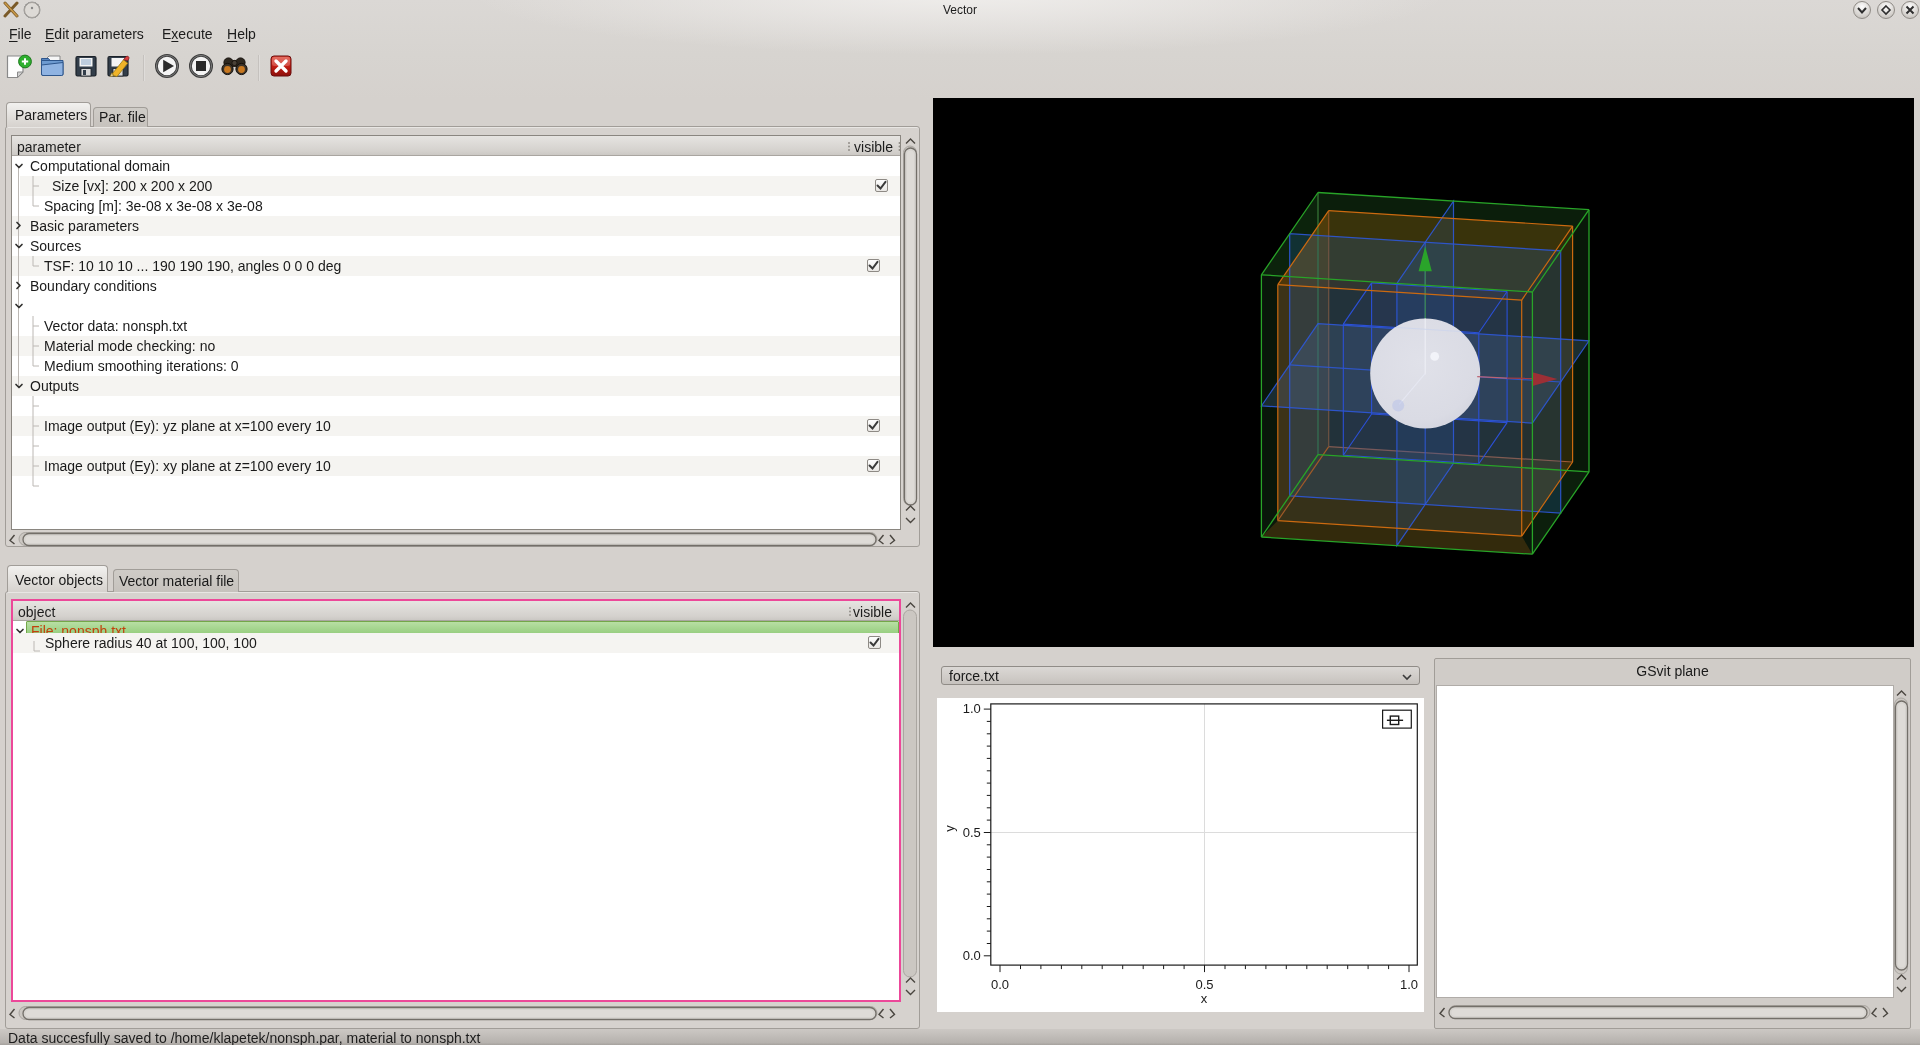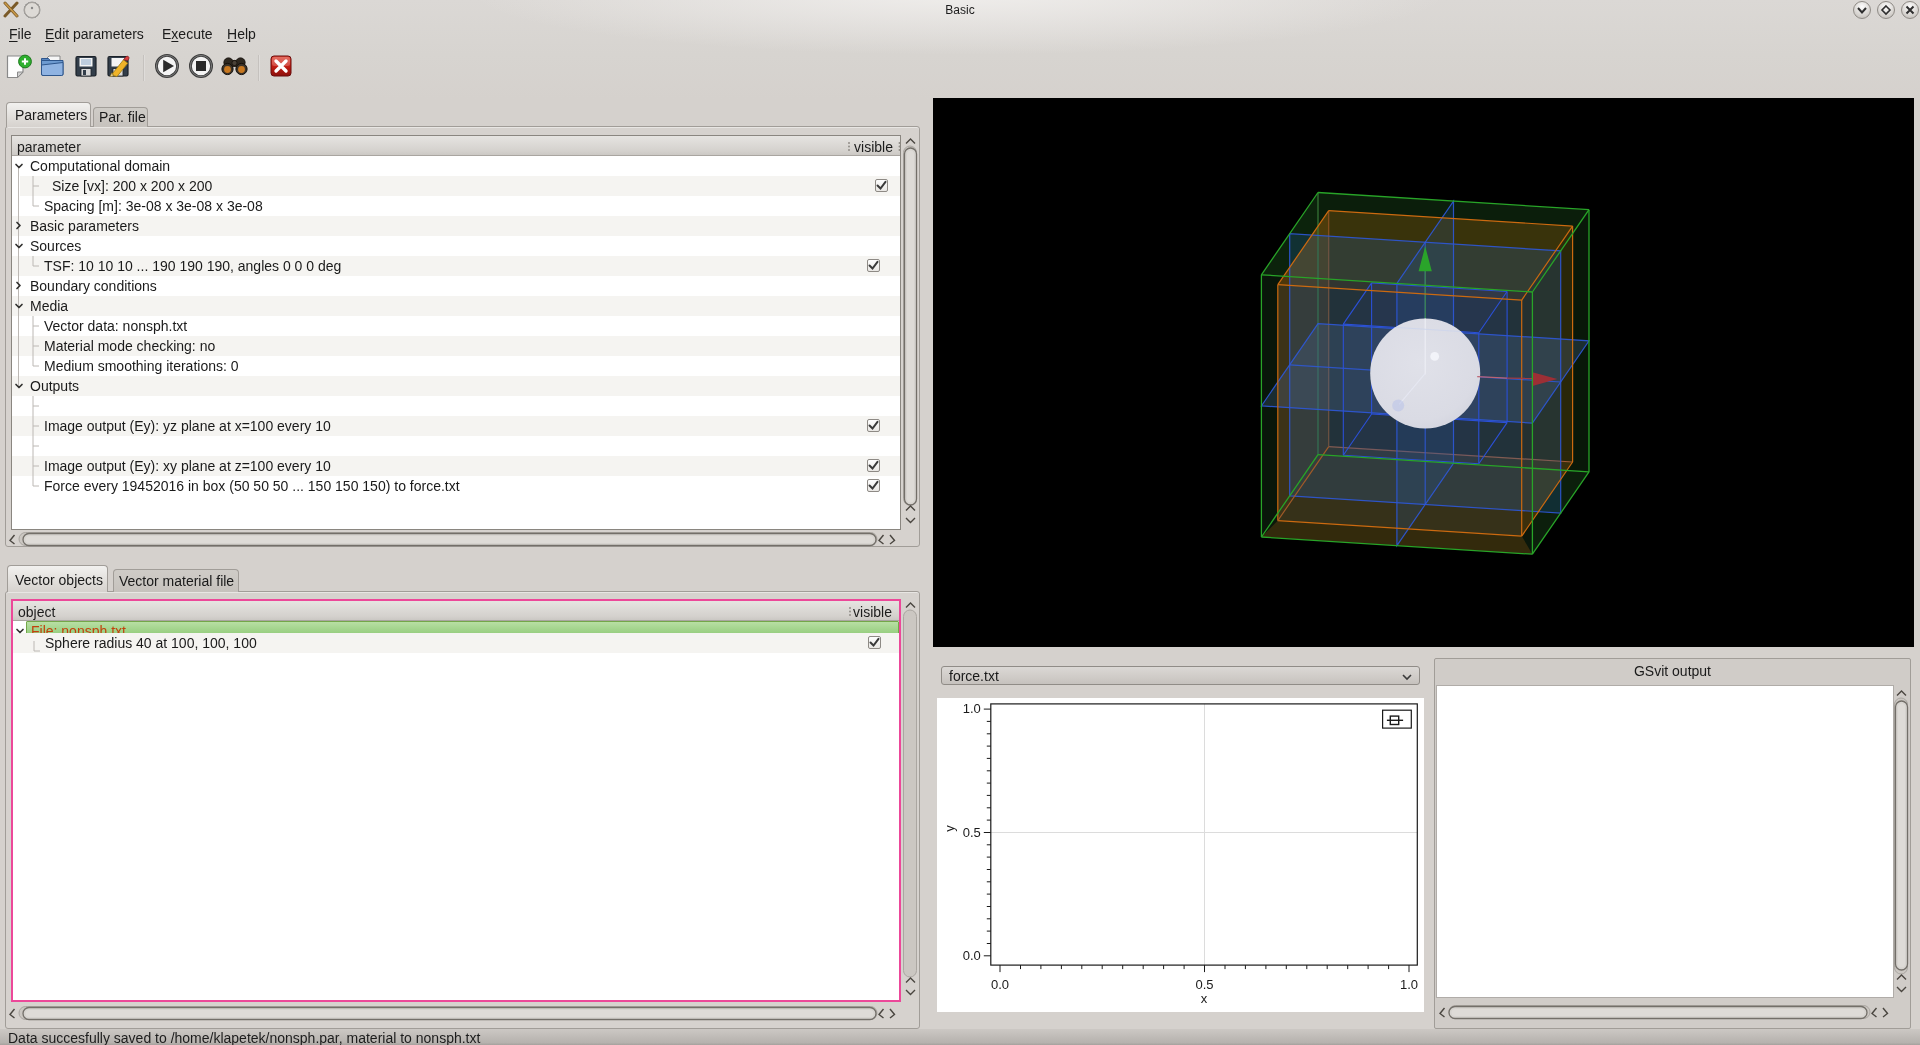--- a/index.html
+++ b/index.html
@@ -54,21 +54,21 @@
 <body>
 
 <div id="title">
   <svg width="40" height="18" viewBox="0 0 40 18" style="position:absolute;left:3px;top:1px">
     <path d="M2 2 L14 15 M14 2 L2 15" stroke="#7a5a28" stroke-width="3" stroke-linecap="round"></path>
     <path d="M2 2 L14 15" stroke="#c89848" stroke-width="1.6" stroke-linecap="round"></path>
     <circle cx="29" cy="9" r="8" fill="radial-gradient(#fff,#ccc)" fill-opacity="0.9" stroke="#999" stroke-width="1"></circle>
     <circle cx="29" cy="9" r="7.5" fill="#dddad6" stroke="#a9a5a0" stroke-width="1"></circle>
     <circle cx="29" cy="7" r="1.2" fill="#888"></circle>
     </svg>
-  <span class="t">Basic</span>
+  <span class="t">Vector</span>
   <div class="winbtn" style="left:1853px;">
       <svg width="14" height="14" viewBox="0 0 14 14">
         <path d="M3 5 L7 9.5 L11 5" stroke="#2e2e2e" stroke-width="2" fill="none"></path>
       </svg>
     </div>
 <div class="winbtn" style="left:1877px;">
       <svg width="14" height="14" viewBox="0 0 14 14">
         <path d="M7 3 L11 7 L7 11 L3 7 z" stroke="#2e2e2e" stroke-width="1.6" fill="none"></path>
       </svg>
     </div>
@@ -201,23 +201,20 @@
       <span style="left:32px;">TSF: 10 10 10 ... 190 190 190, angles 0 0 0 deg</span>
       <div class="cbx">
         <svg width="13" height="13" viewBox="0 0 13 13">
           <path d="M2.5 6.5 L5.5 9.5 L10.5 2.8" stroke="#3a3a3a" stroke-width="2" fill="none" stroke-linecap="round"></path>
         </svg>
       </div>
     </div>
 <div class="trow" style="top:140px;">
       <span style="left:18px;">Boundary conditions</span>
     </div>
-<div class="trow alt" style="top:160px;">
-      <span style="left:18px;">Media</span>
-    </div>
 <div class="trow" style="top:180px;">
       <span style="left:32px;">Vector data: nonsph.txt</span>
     </div>
 <div class="trow alt" style="top:200px;">
       <span style="left:32px;">Material mode checking: no</span>
     </div>
 <div class="trow" style="top:220px;">
       <span style="left:32px;">Medium smoothing iterations: 0</span>
     </div>
 <div class="trow alt" style="top:240px;">
@@ -226,28 +223,20 @@
 <div class="trow alt" style="top:280px;text-align:right;">
       <span style="left:32px;">Image output (Ey): yz plane at x=100 every 10</span>
       <div class="cbx">
         <svg width="13" height="13" viewBox="0 0 13 13">
           <path d="M2.5 6.5 L5.5 9.5 L10.5 2.8" stroke="#3a3a3a" stroke-width="2" fill="none" stroke-linecap="round"></path>
         </svg>
       </div>
     </div>
 <div class="trow alt" style="top:320px;">
       <span style="left:32px;">Image output (Ey): xy plane at z=100 every 10</span>
-      <div class="cbx">
-        <svg width="13" height="13" viewBox="0 0 13 13">
-          <path d="M2.5 6.5 L5.5 9.5 L10.5 2.8" stroke="#3a3a3a" stroke-width="2" fill="none" stroke-linecap="round"></path>
-        </svg>
-      </div>
-    </div>
-<div class="trow" style="top:340px;">
-      <span style="left:32px;">Force every 19452016 in box (50 50 50 ... 150 150 150) to force.txt</span>
       <div class="cbx">
         <svg width="13" height="13" viewBox="0 0 13 13">
           <path d="M2.5 6.5 L5.5 9.5 L10.5 2.8" stroke="#3a3a3a" stroke-width="2" fill="none" stroke-linecap="round"></path>
         </svg>
       </div>
     </div>
     <svg width="890" height="395" viewBox="0 0 890 395" style="position:absolute;left:0;top:0;pointer-events:none">
 <line x1="6.5" y1="30" x2="6.5" y2="250" stroke="#bcb8b4" stroke-width="1"></line>
 <path d="M4.0 28.5 L7.0 31.5 L10.0 28.5" stroke="#323230" stroke-width="1.7" fill="none" stroke-linecap="round" stroke-linejoin="round"></path>
 <line x1="21" y1="40" x2="21" y2="60" stroke="#bcb8b4" stroke-width="1"></line>
@@ -502,21 +491,21 @@
 <text x="472.0" y="291.1" text-anchor="middle" font-size="13" fill="#1a1a1a">1.0</text>
 <text x="16.799999999999997" y="138.5" font-size="13" fill="#1a1a1a" transform="rotate(-90 12.799999999999997 134.5)" text-anchor="middle">y</text>
 <text x="267.05" y="305.1" text-anchor="middle" font-size="13" fill="#1a1a1a">x</text>
 <rect x="445.6" y="12.2" width="28.7" height="17.9" fill="#fff" stroke="#1a1a1a" stroke-width="1.2"></rect>
 <rect x="453.3" y="18.1" width="8.4" height="8.4" fill="none" stroke="#1a1a1a" stroke-width="1.4"></rect>
 <line x1="449.9" y1="22.3" x2="466.1" y2="22.3" stroke="#1a1a1a" stroke-width="1.4"></line>
 </svg>
   </div>
 
 <div class="abs" id="gsvit" style="left:1434px; top:658px; width:477px; height:371px; background:#d0ccc8; border:1px solid #a19d98; border-radius:2px;">
-  <div style="position:absolute; left:0; right:0; top:4px; text-align:center;">GSvit output</div>
+  <div style="position:absolute; left:0; right:0; top:4px; text-align:center;">GSvit plane</div>
   <div style="position:absolute; left:1px; top:26px; width:458px; height:313px; background:#fff; border:1px solid #b0aca8;"></div>
   <svg class="vscroll" style="left:459px;top:28px;" width="15" height="312" viewBox="0 0 15 312">
 <rect x="0.5" y="11" width="13" height="276" rx="6.5" fill="#cbc7c2" stroke="#aaa6a1" stroke-width="1"></rect>
 <path d="M3 8.5 L7.5 4 L12 8.5" stroke="#4a4640" stroke-width="1.4" fill="none"></path>
 <rect x="1.5" y="14" width="12" height="269" rx="6" fill="#d6d3cf" stroke="#736f69" stroke-width="1.3"></rect>
 <rect x="4" y="16.5" width="7" height="264" rx="3.5" fill="#dedbd7" stroke="none"></rect>
 <path d="M3 292.5 L7.5 288 L12 292.5" stroke="#4a4640" stroke-width="1.4" fill="none"></path>
 <path d="M3 300 L7.5 304.5 L12 300" stroke="#4a4640" stroke-width="1.4" fill="none"></path>
 </svg>
     <svg class="hscroll" style="left:2px;top:346px;" width="457" height="15" viewBox="0 0 457 15">

